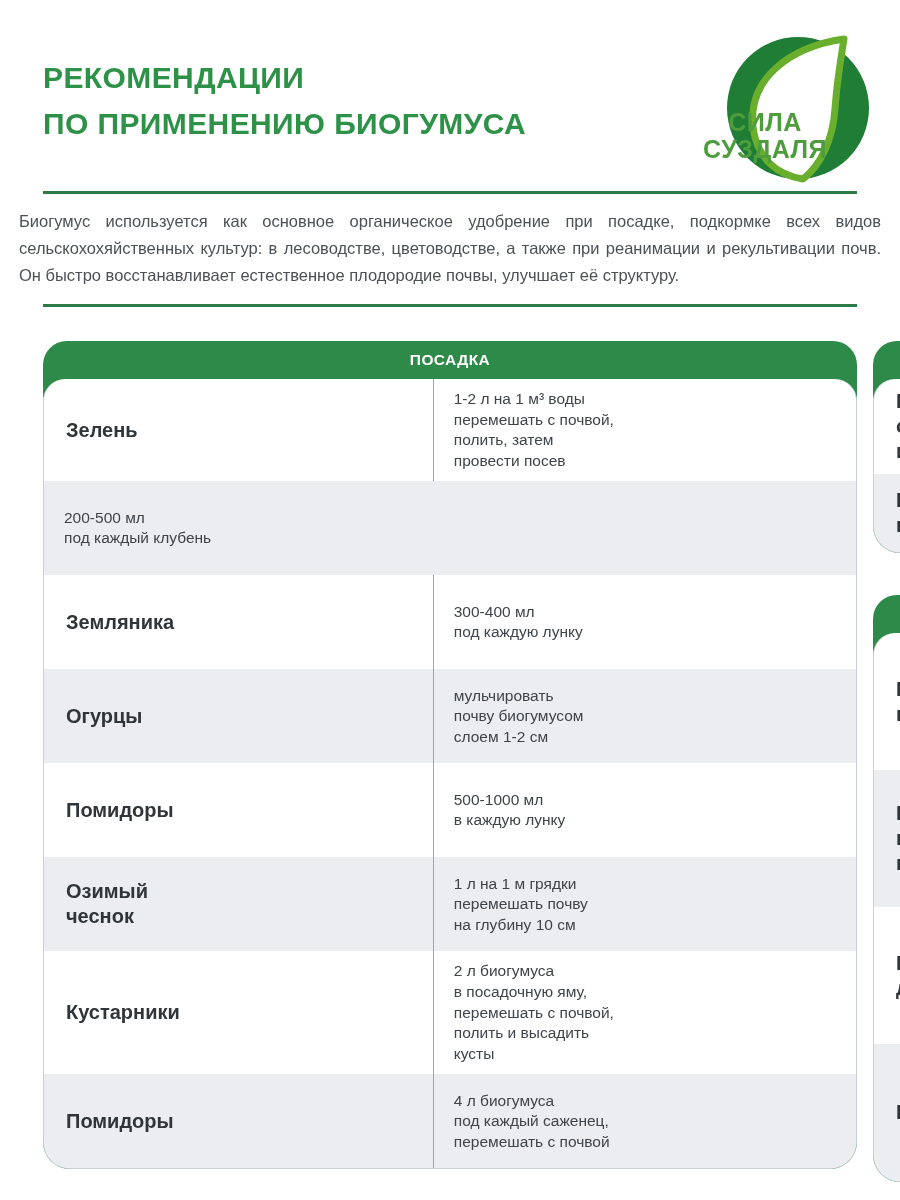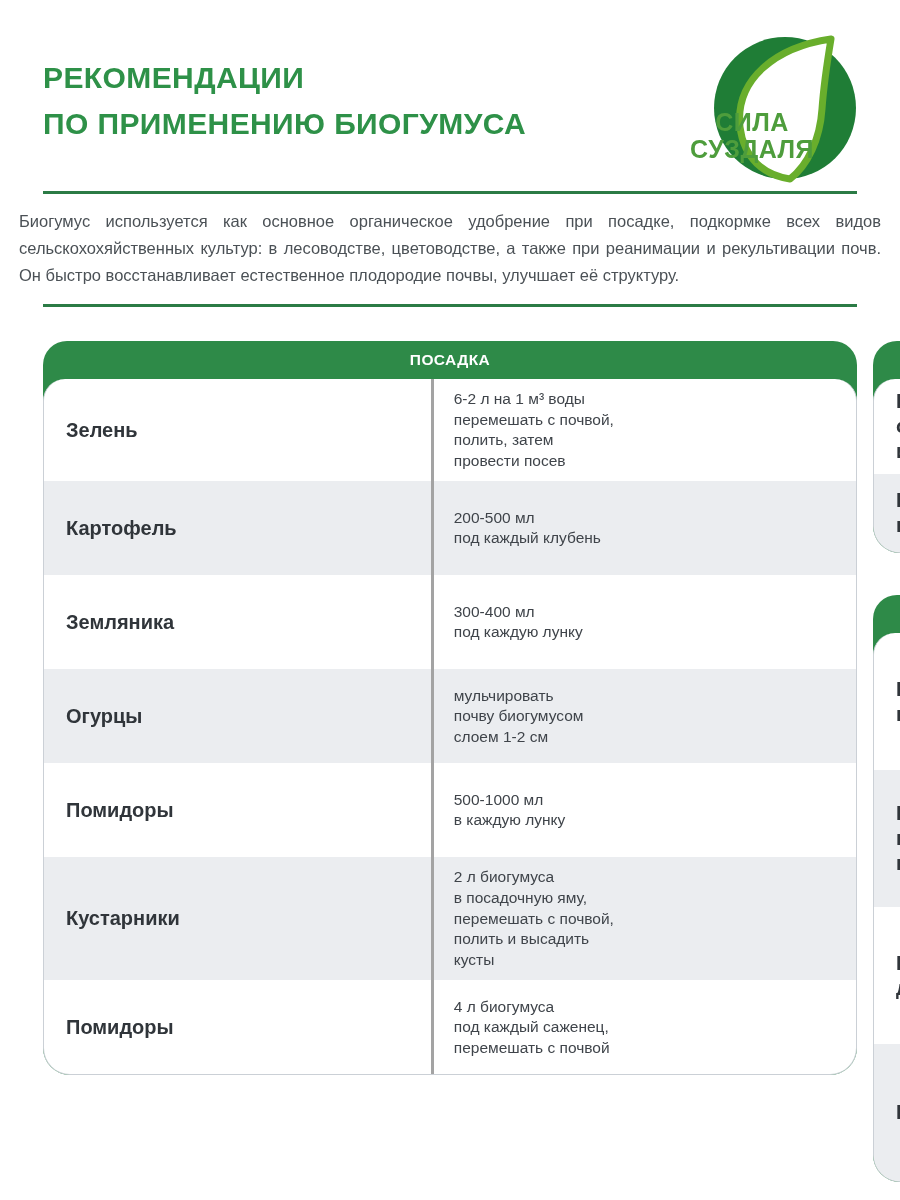--- a/index.html
+++ b/index.html
@@ -4,21 +4,21 @@
 <style>
   * { margin:0; padding:0; box-sizing:border-box; }
   html,body { background:#ffffff; }
   .page {
     width:900px; height:1200px; position:relative; background:#ffffff;
     font-family:"Liberation Sans","DejaVu Sans",sans-serif; overflow:hidden;
   }
   .pre { white-space:pre-line; }
 
   
-  .header { display:flex; justify-content:space-between; align-items:flex-start; padding:33px 40px 0 43px; }
+  .header { display:flex; justify-content:space-between; align-items:flex-start; padding:33px 27px 0 43px; }
   .title {
     margin-top:22px; font-size:30px; line-height:46px; font-weight:800;
     color:#2E9148; letter-spacing:0.4px;
   }
   .logo { position:relative; width:150px; height:150px; flex-shrink:0; }
   .logo svg { position:absolute; left:0; top:0; }
   .logo-text {
     position:absolute; left:-64px; top:76px; width:212px; text-align:center;
     font-size:25px; line-height:27px; font-weight:600; color:#4E9D3C;
     letter-spacing:0.5px;
@@ -42,21 +42,21 @@
     color:#ffffff; font-weight:700; font-size:15.5px; letter-spacing:0.4px; padding:0 8px;
   }
   .table-body {
     background:#ffffff; border-radius:22px 22px 27px 27px; overflow:hidden;
     border:1px solid #CBD0D6; border-top:none;
   }
   .row { display:flex; align-items:stretch; }
   .row:nth-child(even) { background:#EBEDF0; }
   .cell { display:flex; align-items:center; }
   .cell.label {
-    width:48%; border-right:3px solid #a3a3a3; padding:10px 8px 10px 22px;
+    width:48%; border-right:1px solid #a3a3a3; padding:10px 8px 10px 22px;
     font-weight:700; font-size:20px; line-height:1.25; color:#30353A;
   }
   .cell.value {
     flex:1; padding:10px 12px 10px 20px; font-size:15.5px; line-height:1.33; color:#3F444A;
   }
   .posadka .row { min-height:94px; }
   .mixes .row { min-height:78px; }
   .feeding .row { min-height:137px; }
   .feeding { margin-top:42px; }
 </style>
@@ -82,45 +82,51 @@
   <p class="intro">Биогумус используется как основное органическое удобрение при посадке, подкормке всех видов сельскохохяйственных культур: в лесоводстве, цветоводстве, а также при реанимации и рекультивации почв. Он быстро восстанавливает естественное плодородие почвы, улучшает её структуру.</p>
   <div class="rule"></div>
 
   <div class="columns">
 
     <section class="table posadka col-left">
       <div class="table-header">ПОСАДКА</div>
       <div class="table-body">
         <div class="row">
           <div class="cell label pre">Зелень</div>
-          <div class="cell value pre">6-2 л на 1 м³ воды
+          <div class="cell value pre">1-2 л на 1 м³ воды
 перемешать с почвой,
 полить, затем
 провести посев</div>
         </div>
         <div class="row">
-          <div class="cell label pre">Картофель</div>
           <div class="cell value pre">200-500 мл
 под каждый клубень</div>
         </div>
         <div class="row">
           <div class="cell label pre">Земляника</div>
           <div class="cell value pre">300-400 мл
 под каждую лунку</div>
         </div>
         <div class="row">
           <div class="cell label pre">Огурцы</div>
           <div class="cell value pre">мульчировать
 почву биогумусом
 слоем 1-2 см</div>
         </div>
         <div class="row">
           <div class="cell label pre">Помидоры</div>
           <div class="cell value pre">500-1000 мл
 в каждую лунку</div>
+        </div>
+        <div class="row">
+          <div class="cell label pre">Озимый
+чеснок</div>
+          <div class="cell value pre">1 л на 1 м грядки
+перемешать почву
+на глубину 10 см</div>
         </div>
         <div class="row">
           <div class="cell label pre">Кустарники</div>
           <div class="cell value pre">2 л биогумуса
 в посадочную яму,
 перемешать с почвой,
 полить и высадить
 кусты</div>
         </div>
         <div class="row">

